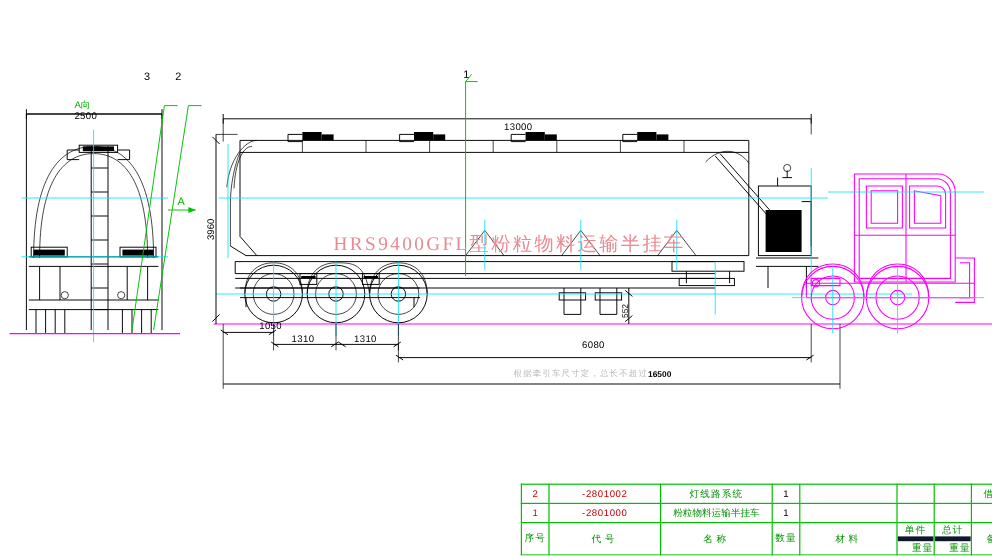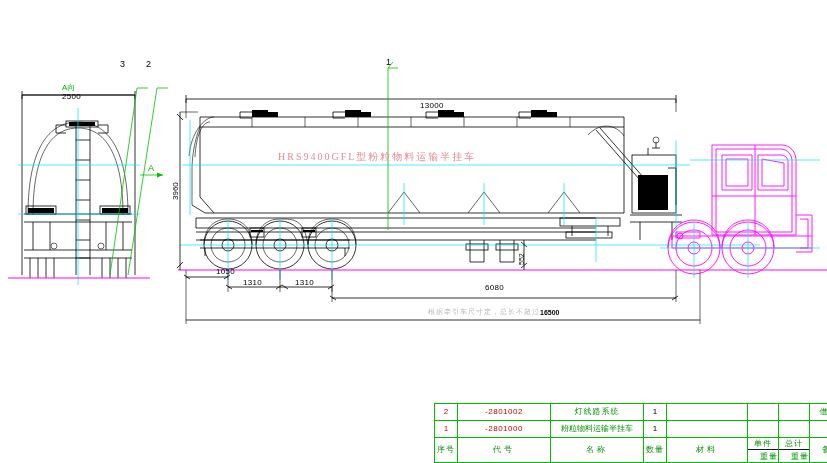--- a/index.html
+++ b/index.html
@@ -46,24 +46,25 @@
   }
   .balloon-txt {
     font-size: 9px;
     color: #000000;
   }
   .green-txt {
     font-size: 8px;
     color: #00b000;
   }
   .title-txt {
-    font-size: 10px;
+    font-size: 16px;
     color: #e88a92;
     letter-spacing: 2px;
     font-family: "Liberation Serif", serif;
+    margin-top: 44px;
   }
   .note-txt {
     font-size: 7px;
     color: #b8b8b8;
     letter-spacing: 1px;
   }
   .note-num {
     font-size: 7px;
     color: #000000;
     font-weight: bold;
@@ -100,21 +101,21 @@
   .cn        { color: #009000; letter-spacing: 1px; }
   .cn-hdr    { color: #009000; letter-spacing: 3px; }
   .hdr-row td { height: 22px; }
   .split {
     display: flex;
     flex-direction: column;
     height: 100%;
     justify-content: space-around;
   }
   .split .top-half {
-    border-bottom: 1px solid #0f172a;
+    border-bottom: 4px solid #0f172a;
     flex: 1;
     display: flex; align-items: center; justify-content: center;
   }
   .split .bot-half {
     flex: 1;
     display: flex; align-items: center; justify-content: flex-end;
   }
   .stack2 {
     display: flex; flex-direction: column;
     align-items: center; justify-content: flex-start;

